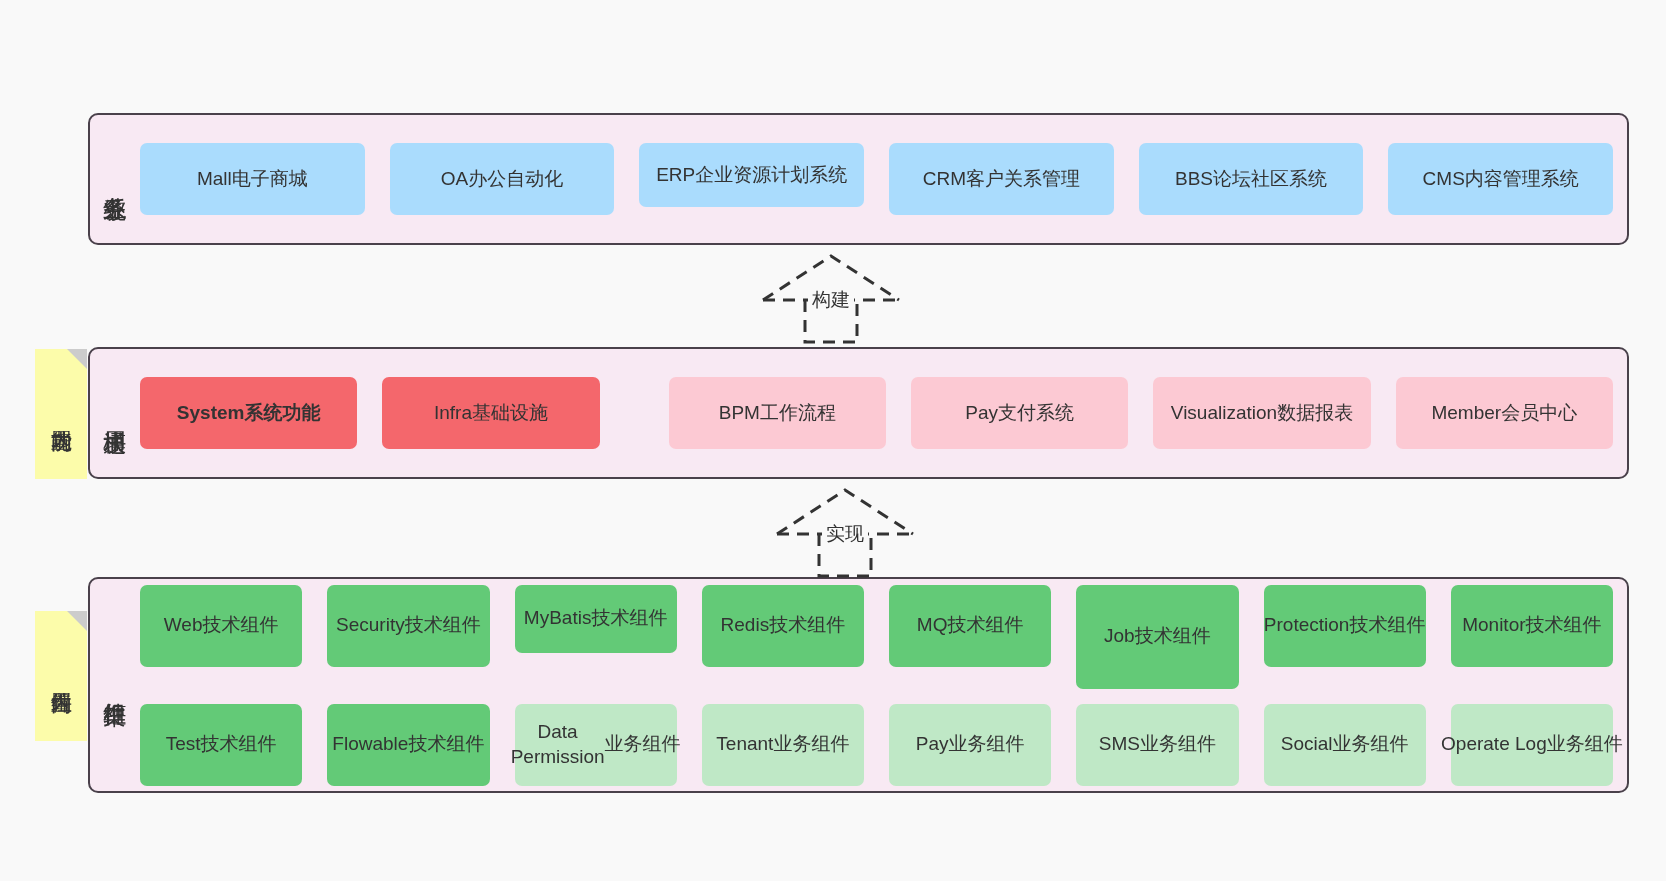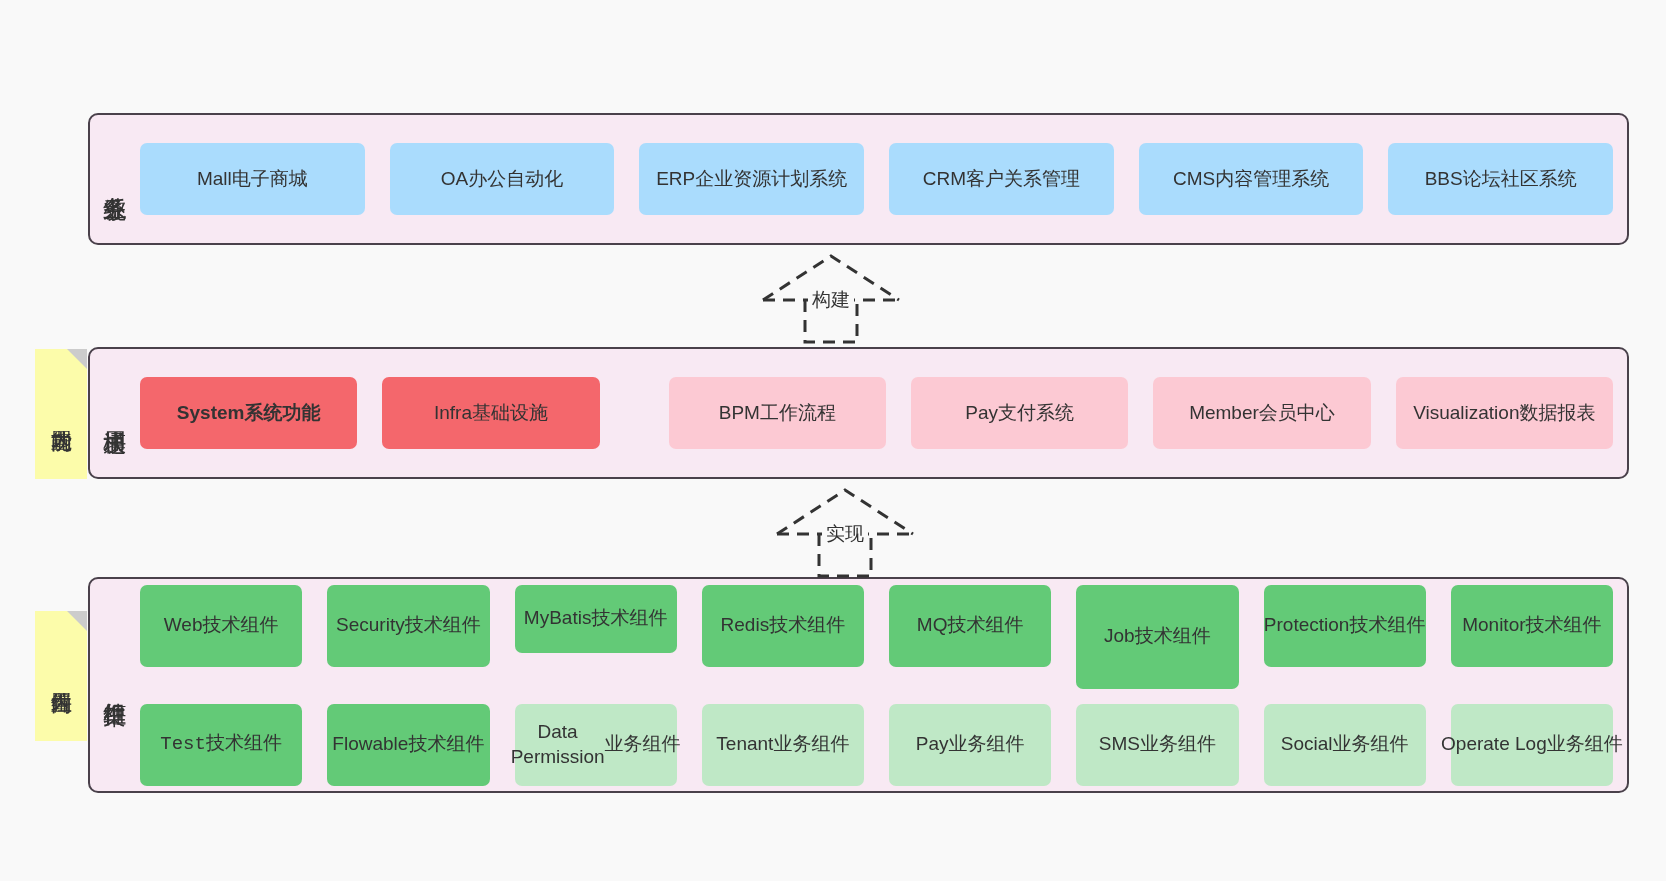--- a/index.html
+++ b/index.html
@@ -143,35 +143,35 @@
       <div class="layer-body" style="gap: 0px;">
         <div class="row">
           <div class="card c-blue" style="height: 72px;">
             <div class="l1">Mall</div>
             <div class="l2">电子商城</div>
           </div>
           <div class="card c-blue" style="height: 72px;">
             <div class="l1">OA</div>
             <div class="l2">办公自动化</div>
           </div>
-          <div class="card c-blue" style="height: 72px; text-align: right;">
+          <div class="card c-blue" style="height: 64px; text-align: right;">
             <div class="l1">ERP</div>
             <div class="l2">企业资源计划系统</div>
           </div>
           <div class="card c-blue" style="height: 72px;">
             <div class="l1">CRM</div>
             <div class="l2">客户关系管理</div>
           </div>
           <div class="card c-blue" style="height: 72px;">
+            <div class="l1">BBS</div>
+            <div class="l2">论坛社区系统</div>
+          </div>
+          <div class="card c-blue" style="height: 72px;">
             <div class="l1">CMS</div>
             <div class="l2">内容管理系统</div>
-          </div>
-          <div class="card c-blue" style="height: 72px;">
-            <div class="l1">BBS</div>
-            <div class="l2">论坛社区系统</div>
           </div>
         </div>
       </div>
     </div>
     <div class="layer" style="left: 88px; top: 347px; width: 1541px; height: 132px; background: rgb(248, 233, 243); border-color: rgb(74, 65, 75);">
       <div class="layer-title" style="width: 46px;">通用模块</div>
       <div class="layer-body" style="gap: 0px;">
         <div class="row">
           <div class="card c-red" style="height: 72px; font-weight: bold;">
             <div class="l1">System</div>
@@ -183,26 +183,26 @@
           </div>
           <div class="card c-pink" style="height: 72px; margin-left: 44px;">
             <div class="l1">BPM</div>
             <div class="l2">工作流程</div>
           </div>
           <div class="card c-pink" style="height: 72px;">
             <div class="l1">Pay</div>
             <div class="l2">支付系统</div>
           </div>
           <div class="card c-pink" style="height: 72px;">
+            <div class="l1">Visualization</div>
+            <div class="l2">数据报表</div>
+          </div>
+          <div class="card c-pink" style="height: 72px;">
             <div class="l1">Member</div>
             <div class="l2">会员中心</div>
-          </div>
-          <div class="card c-pink" style="height: 72px;">
-            <div class="l1">Visualization</div>
-            <div class="l2">数据报表</div>
           </div>
         </div>
       </div>
     </div>
     <div class="note" style="left: 35px; top: 349px; width: 52px; height: 130px; background: rgb(252, 252, 170);">
       <div class="fold"></div>
       <div class="note-text">内置功能</div>
     </div>
     <div class="layer" style="left: 88px; top: 577px; width: 1541px; height: 216px; background: rgb(248, 233, 243); border-color: rgb(74, 65, 75);">
       <div class="layer-title" style="width: 46px;">框架组件</div>
@@ -235,21 +235,21 @@
           <div class="card c-green" style="height: 82px;">
             <div class="l1">Protection</div>
             <div class="l2">技术组件</div>
           </div>
           <div class="card c-green" style="height: 82px;">
             <div class="l1">Monitor</div>
             <div class="l2">技术组件</div>
           </div>
         </div>
         <div class="row">
-          <div class="card c-green" style="height: 82px; font-family: Liberation Mono, monospace;">
+          <div class="card c-green" style="height: 82px;">
             <div class="l1">Test</div>
             <div class="l2">技术组件</div>
           </div>
           <div class="card c-green" style="height: 82px;">
             <div class="l1">Flowable</div>
             <div class="l2">技术组件</div>
           </div>
           <div class="card c-lightgreen wrapname" style="height: 82px;">
             <div class="l1">Data Permission</div>
             <div class="l2">业务组件</div>

